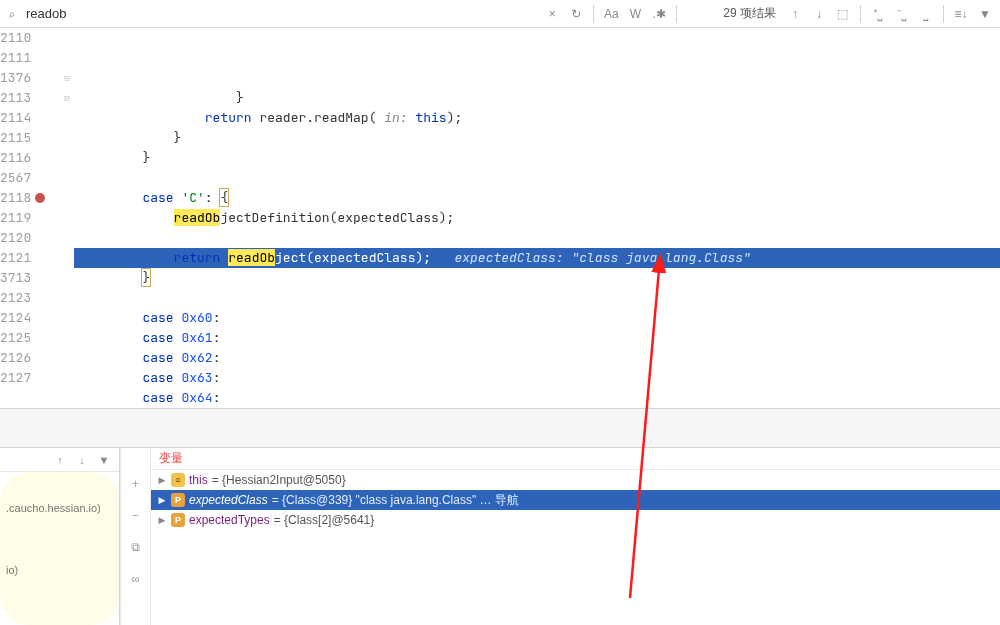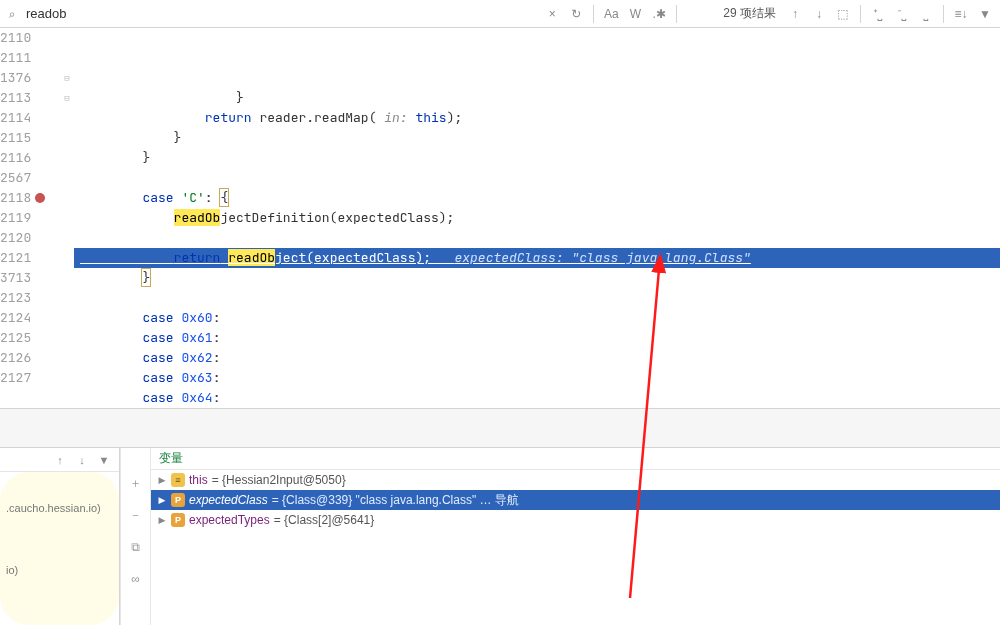--- a/index.html
+++ b/index.html
@@ -82,21 +82,20 @@
 
   .src {
     flex: 1 1 auto;
     white-space: pre;
     position: relative;
   }
   .row { height: 20px; padding-left: 6px; }
   .row.exec {
     background: #2d64b9;
     color: #fff;
-    text-decoration: underline;
   }
   .row.exec .hint { color: #cfe0ff; font-style: italic; }
   .kw { color: #0033b3; }
   .str { color: #067d17; }
   .num { color: #1750eb; }
   .hl-match { background: #ffe959; color: #000; }
   .row.exec .hl-match { background: #ffe959; color: #000; }
   .brace-match { outline: 1px solid #c9a85c; }
   .hint { color: #8a8a8a; font-style: italic; }
   .grey-blk {
@@ -158,21 +157,21 @@
     padding-top: 26px;
     gap: 14px;
   }
   .vars-gutter .vg { width:18px;height:18px;color:#999;font-size:12px;display:flex;align-items:center;justify-content:center;cursor:pointer;}
 
   .vars-panel { flex: 1 1 auto; display:flex;flex-direction:column;}
   .vars-title {
     height: 22px;
     padding: 2px 8px;
     font-size: 12px;
-    color: #15803d;
+    color: #ef4444;
     border-bottom: 1px solid #e6e6e6;
   }
   .vars-tree { flex:1;font-size:12px;}
   .var-row {
     height: 20px;
     display: flex; align-items: center;
     padding-left: 6px;
     gap: 4px;
   }
   .var-row.sel { background: #2d64b9; color: #fff; }

